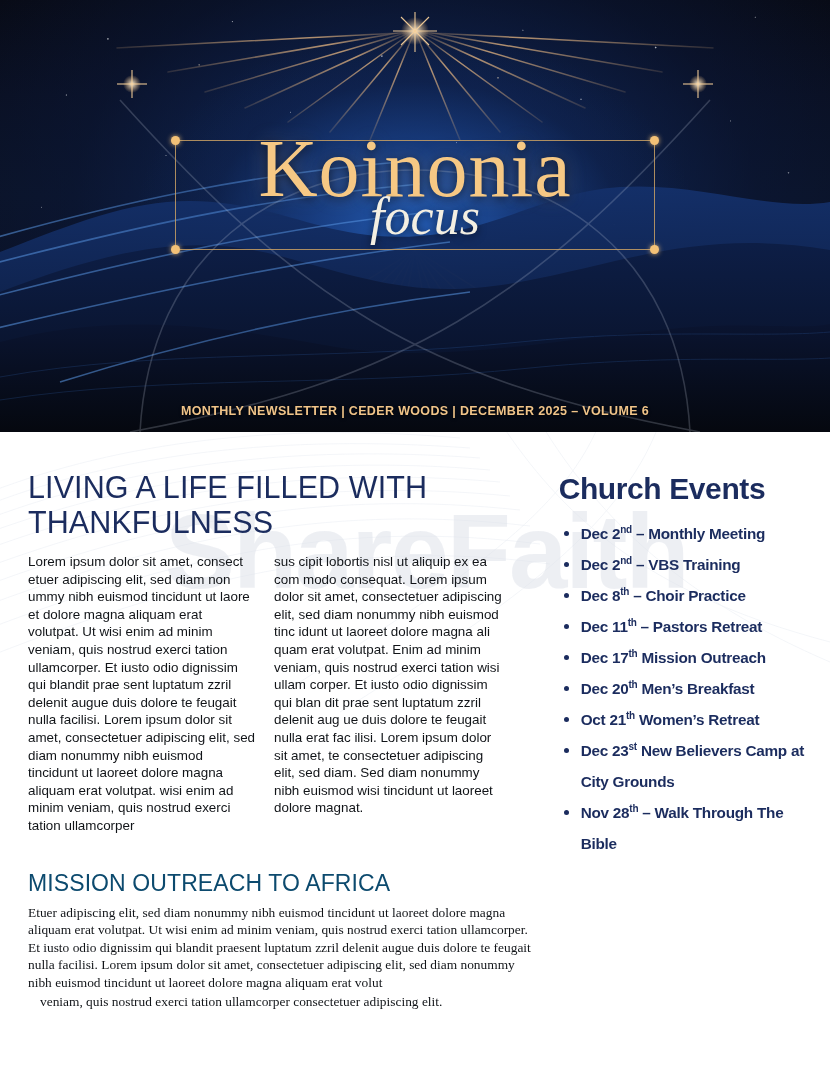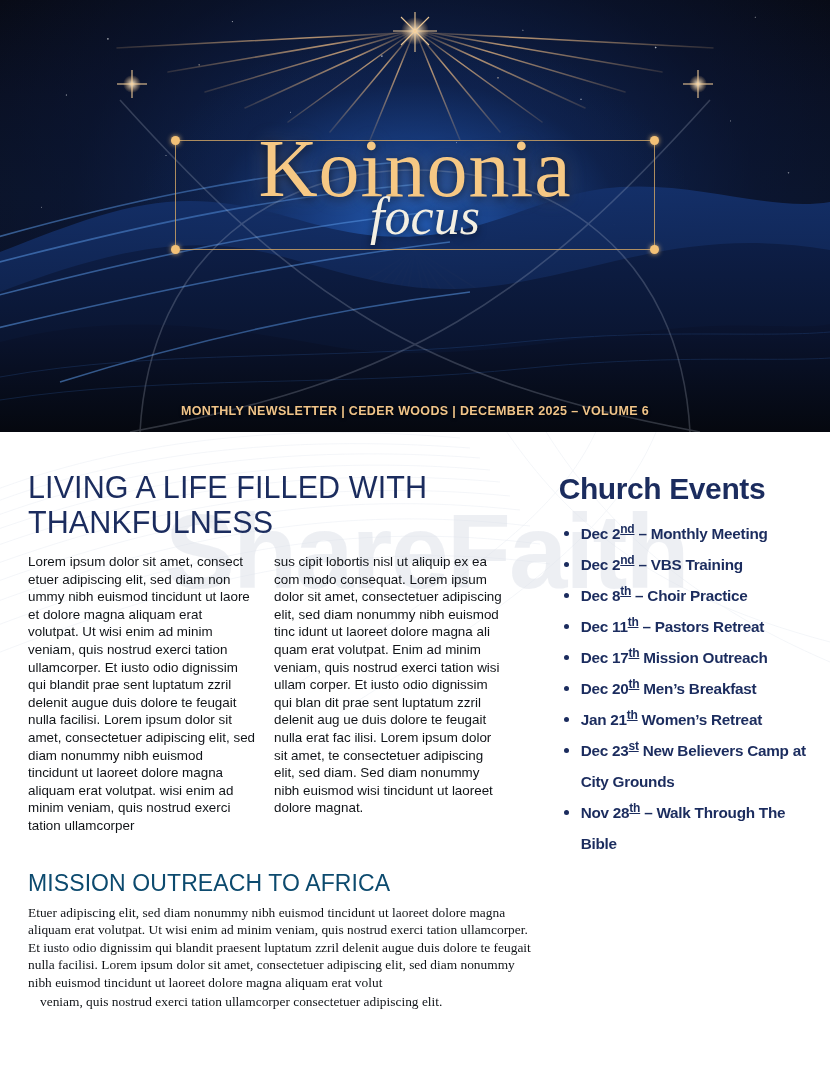--- a/index.html
+++ b/index.html
@@ -144,21 +144,21 @@
   ul.events li {
     position:relative;
     font-family:"Liberation Sans", sans-serif; font-weight:bold;
     font-size:15.3px; line-height:31px; color:#1b2c5e;
     padding-left:28px; letter-spacing:-.25px;
   }
   ul.events li:before {
     content:""; position:absolute; left:11px; top:13px;
     width:5px; height:5px; border-radius:50%; background:#1b2c5e;
   }
-  ul.events li sup { font-size:12px; vertical-align:super; line-height:0;text-decoration:underline; }
+  ul.events li sup { font-size:10px; vertical-align:super; line-height:0; }
 </style>
 </head>
 <body>
 
 <div id="page">
 
   <div class="hero">
     <div class="hero-stars"></div>
     <div class="hero-stars2"></div>
 
@@ -330,21 +330,21 @@
 
       <div class="col-right">
         <h2 class="events-title">Church Events</h2>
         <ul class="events" id="events-list">
             <li><span>Dec 2</span><sup>nd</sup><span> – Monthly Meeting</span></li>
             <li><span>Dec 2</span><sup>nd</sup><span> – VBS Training</span></li>
             <li><span>Dec 8</span><sup>th</sup><span> – Choir Practice</span></li>
             <li><span>Dec 11</span><sup>th</sup><span> – Pastors Retreat</span></li>
             <li><span>Dec 17</span><sup>th</sup><span>  Mission Outreach</span></li>
             <li><span>Dec 20</span><sup>th</sup><span> Men’s Breakfast</span></li>
-            <li><span>Jan 21</span><sup>th</sup><span> Women’s Retreat</span></li>
+            <li><span>Oct 21</span><sup>th</sup><span> Women’s Retreat</span></li>
             <li><span>Dec 23</span><sup>st</sup><span> New Believers Camp at City Grounds</span></li>
             <li><span>Nov 28</span><sup>th</sup><span> – Walk Through The Bible</span></li>
           </ul>
       </div>
 
     </div>
   </div>
 </div>
 
 </body></html>

